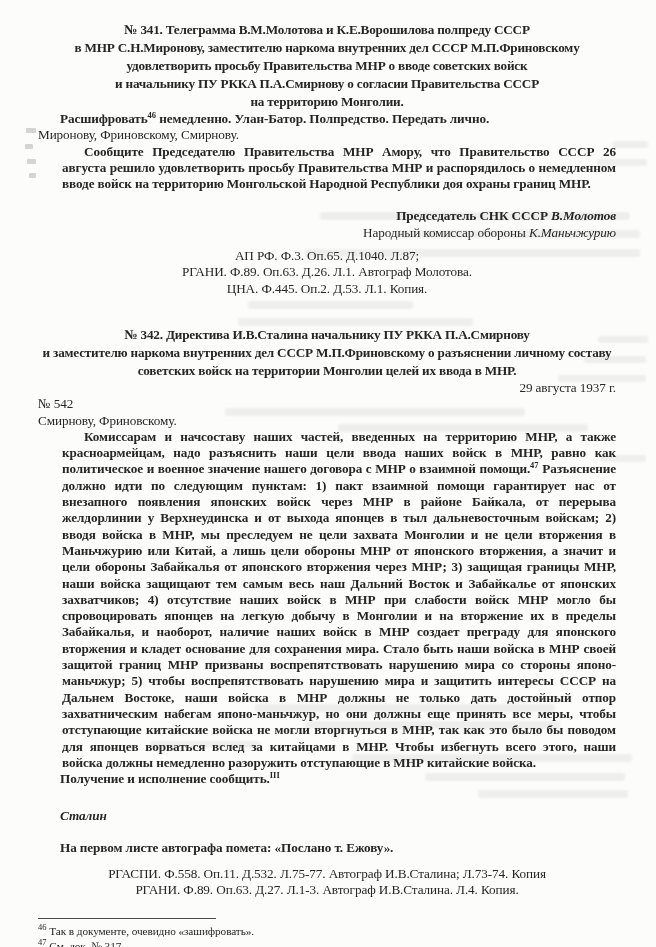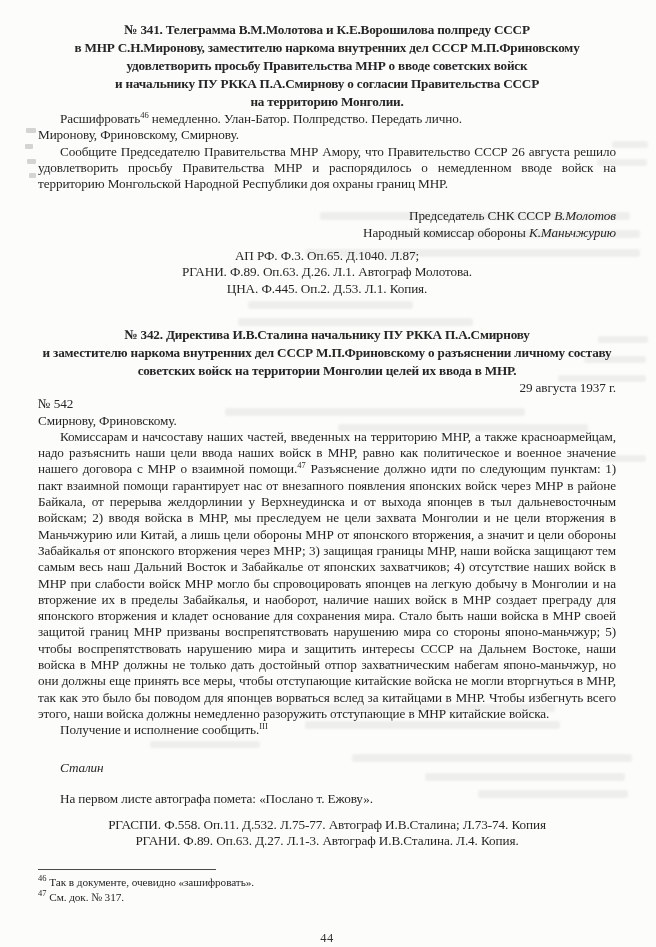--- a/index.html
+++ b/index.html
@@ -13,22 +13,22 @@
     color:#262626;
   }
   .content{
     position:relative;z-index:2;
     padding:21px 40px 0 38px;
     font-size:13.2px;line-height:16.3px;letter-spacing:-0.1px;
   }
   p{margin:0;}
   .i{font-style:italic;}
   .right{text-align:right;}
-  .just{text-align:justify;}
-  .ind{text-indent:22px;}
+  .just{text-align:justify;margin-left:24px;}
+  .ind{text-indent:22px;font-weight:bold;}
   .heading{font-weight:bold;font-size:13.2px;line-height:18px;letter-spacing:-0.2px;}
   .heading .hline{white-space:nowrap;text-align:center;}
   sup{font-size:8.5px;line-height:0;vertical-align:super;letter-spacing:0;}
   .sig-block{margin-top:16px;text-align:right;}
   .refs{margin-top:7px;text-align:center;}
   .doc342{margin-top:29px;}
   .stalin{margin-top:21px;}
   .note{margin-top:15px;}
   .refs2{margin-top:10px;}
   .footnotes{margin-top:19px;font-size:11.3px;line-height:15px;}

